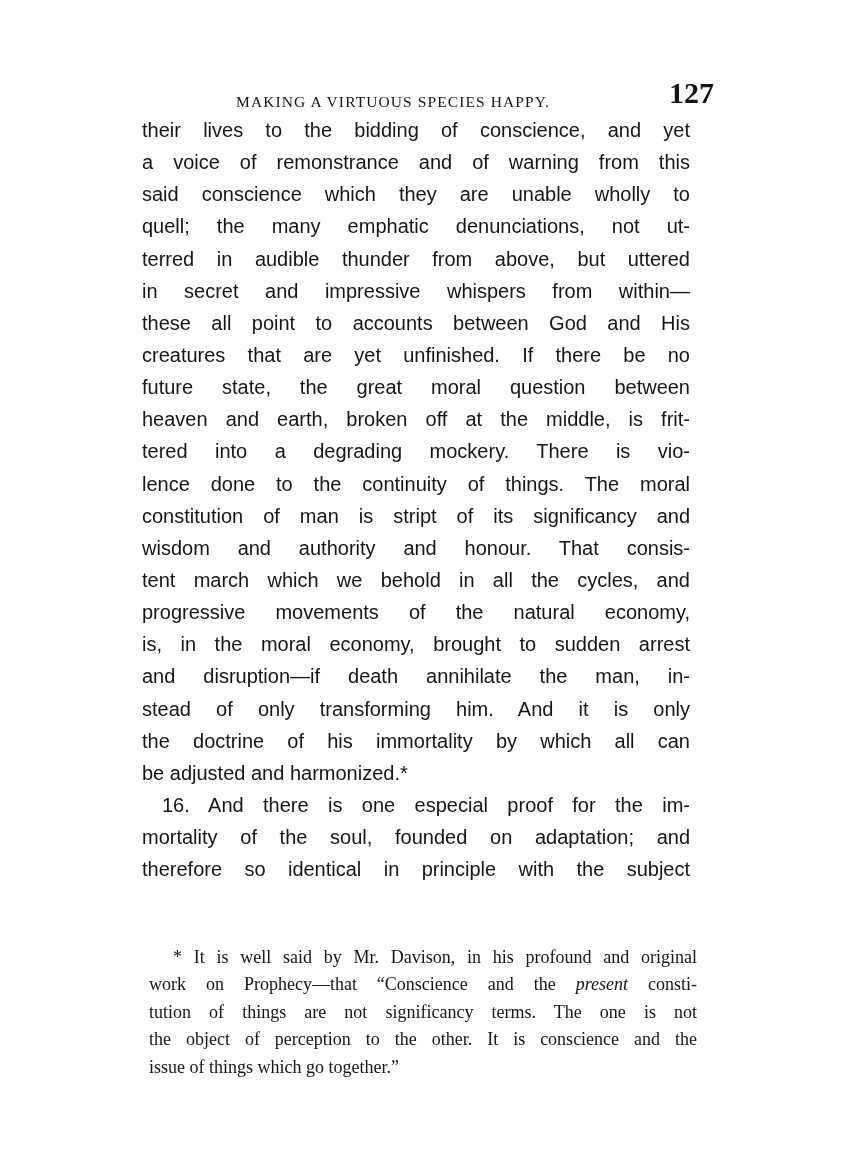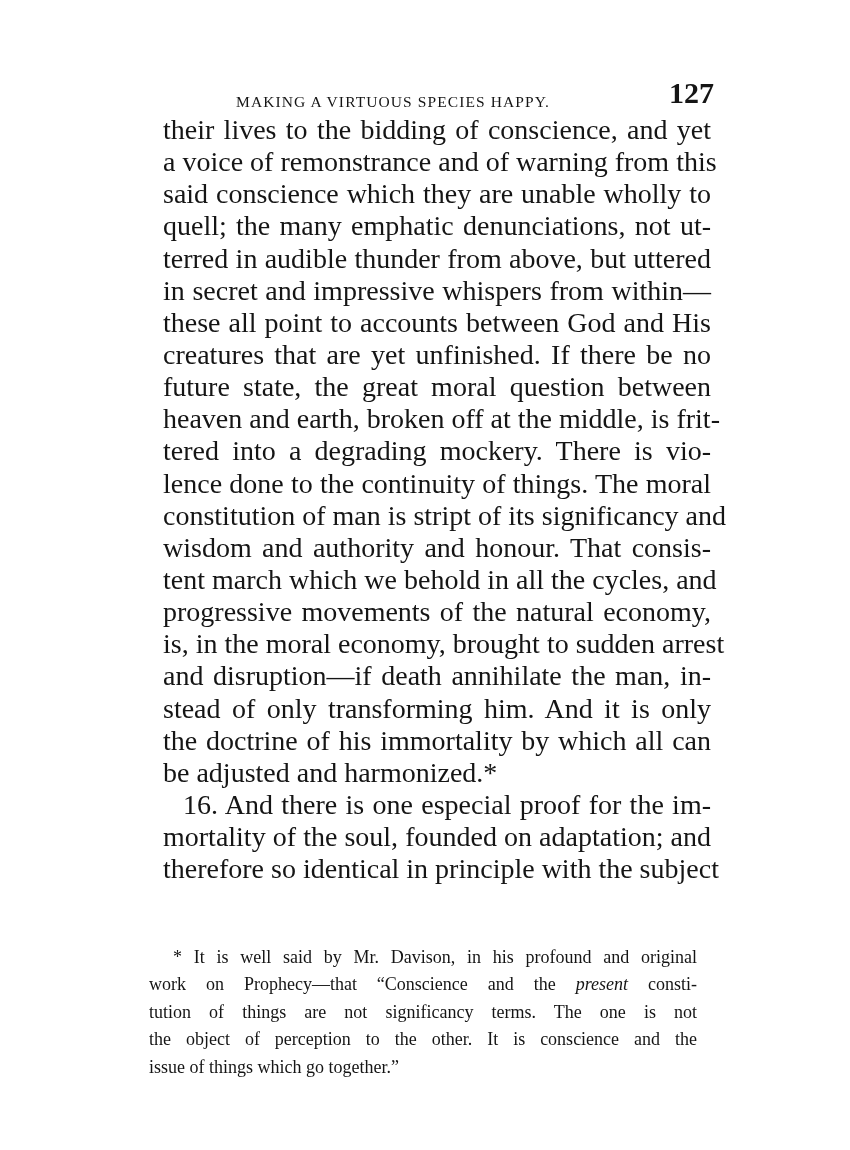--- a/index.html
+++ b/index.html
@@ -37,24 +37,24 @@
       position: absolute;
       right: 0;
       top: 14px;
       font-family: "Liberation Serif", serif;
       font-weight: bold;
       font-size: 30px;
     }
     .body-text {
       position: absolute;
       top: 114px;
-      left: 163px;
+      left: 142px;
       width: 548px;
-      font-family: Liberation Serif, serif;
-      font-size: 28px;
+      font-family: Liberation Sans, sans-serif;
+      font-size: 20px;
       line-height: 32.15px;
     }
     .line {
       display: block;
       white-space: nowrap;
       text-align: justify;
       text-align-last: justify;
       height: 32.15px;
     }
     .line.last {

